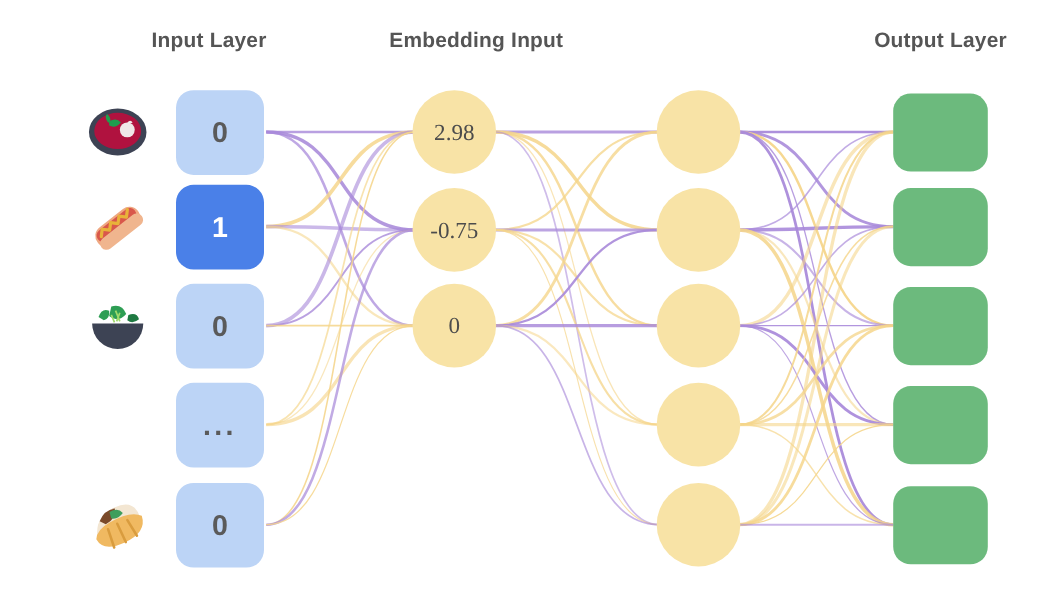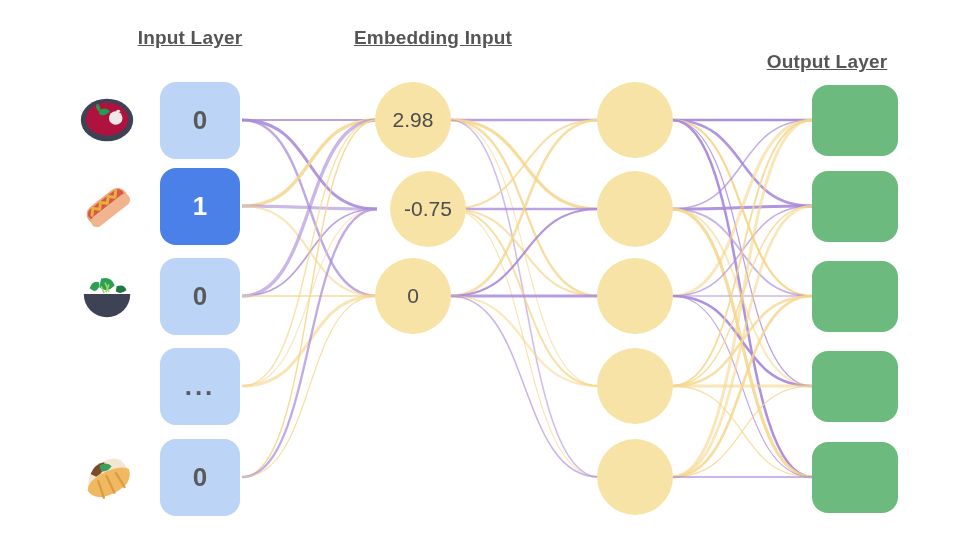--- a/index.html
+++ b/index.html
@@ -19,21 +19,20 @@
   .layer-title {
     position: absolute;
     top: 27px;
     font-size: 19px;
     font-weight: bold;
     color: #555555;
     letter-spacing: 0.2px;
     text-align: right;
     white-space: nowrap;
     transform: translateX(-50%);
-    text-decoration: underline;
   }
   
   #edges {
     position: absolute;
     left: 0;
     top: 0;
     width: 960px;
     height: 540px;
   }
   
@@ -70,20 +69,21 @@
     position: absolute;
     width: 76px;
     height: 76px;
     border-radius: 50%;
     background: #f8e3a6;
     display: flex;
     align-items: center;
     justify-content: center;
     font-size: 21px;
     color: #4c4c4c;
+    font-family: Liberation Serif, serif;
   }
   
   .out-node {
     position: absolute;
     width: 86px;
     height: 71px;
     border-radius: 16px;
     background: #6cba7d;
   }
 </style>
@@ -152,21 +152,21 @@
         <path d="M 672 477 C 749 477, 735 206, 812 206" fill="none" stroke="#f5d58a" stroke-width="2.75" stroke-opacity="0.58"></path>
         <path d="M 672 477 C 749 477, 735 296, 812 296" fill="none" stroke="#f5d58a" stroke-width="2.57" stroke-opacity="0.84"></path>
         <path d="M 672 477 C 749 477, 735 386, 812 386" fill="none" stroke="#f5d58a" stroke-width="1.13" stroke-opacity="0.89"></path>
         <path d="M 672 477 C 749 477, 735 477, 812 477" fill="none" stroke="#a98ada" stroke-width="1.76" stroke-opacity="0.63"></path>
       </g>
     </svg>
 
   <div id="titles-host">
       <div class="layer-title" style="left: 190px; color: rgb(85, 85, 85);">Input Layer</div>
       <div class="layer-title" style="left: 433px; color: rgb(85, 85, 85);">Embedding Input</div>
-      <div class="layer-title" style="left: 827px; color: rgb(85, 85, 85); margin-top: 24px;">Output Layer</div>
+      <div class="layer-title" style="left: 855px; color: rgb(85, 85, 85);">Output Layer</div>
     </div>
   <div id="input-host">
       <div class="food-icon" style="left: 76px; top: 89px;"><svg viewBox="0 0 64 64" width="62" height="62">
           <ellipse cx="32" cy="32" rx="27" ry="22" fill="#3d4354"></ellipse>
           <ellipse cx="32" cy="31" rx="22" ry="17" fill="#b0123f"></ellipse>
           <path d="M24 22 q7 -4 11 1 q-5 6 -11 3 z" fill="#1f9e4e"></path>
           <path d="M23 23 q-4 -5 -1 -8 q4 3 3 8 z" fill="#1f9e4e"></path>
           <circle cx="41" cy="30" r="7" fill="#efe7e8"></circle>
           <path d="M41 23 q3 -3 5 0 q-3 2 -5 0z" fill="#efe7e8"></path>
         </svg></div>
@@ -195,21 +195,21 @@
             <path d="M18 22 q8 -8 18 -5 q-2 9 -14 10 z" fill="#7a4a2a"></path>
             <path d="M30 18 q9 -1 11 6 q-7 4 -12 0 z" fill="#3f9e5c"></path>
             <path d="M8 36 q4 -8 18 -9 q22 -2 30 7 q-2 16 -25 16 q-22 0 -23 -14 z" fill="#f0b961"></path>
             <path d="M22 32 l-2 18 M32 31 l0 19 M42 32 l2 17" stroke="#d99c3e" stroke-width="2.4" fill="none" stroke-linecap="round"></path>
           </g>
         </svg></div>
       <div class="in-node" style="left: 160px; top: 439px; background: rgb(188, 212, 246);">0</div>
     </div>
   <div id="embedding-host">
       <div class="circ-node" style="left: 375px; top: 82px; background: rgb(248, 227, 166);">2.98</div>
-      <div class="circ-node" style="left: 390px; top: 171px; background: rgb(248, 227, 166);">-0.75</div>
+      <div class="circ-node" style="left: 375px; top: 171px; background: rgb(248, 227, 166);">-0.75</div>
       <div class="circ-node" style="left: 375px; top: 258px; background: rgb(248, 227, 166);">0</div>
     </div>
   <div id="hidden-host">
       <div class="circ-node" style="left: 597px; top: 82px; background: rgb(248, 227, 166);"></div>
       <div class="circ-node" style="left: 597px; top: 171px; background: rgb(248, 227, 166);"></div>
       <div class="circ-node" style="left: 597px; top: 258px; background: rgb(248, 227, 166);"></div>
       <div class="circ-node" style="left: 597px; top: 348px; background: rgb(248, 227, 166);"></div>
       <div class="circ-node" style="left: 597px; top: 439px; background: rgb(248, 227, 166);"></div>
     </div>
   <div id="output-host">

